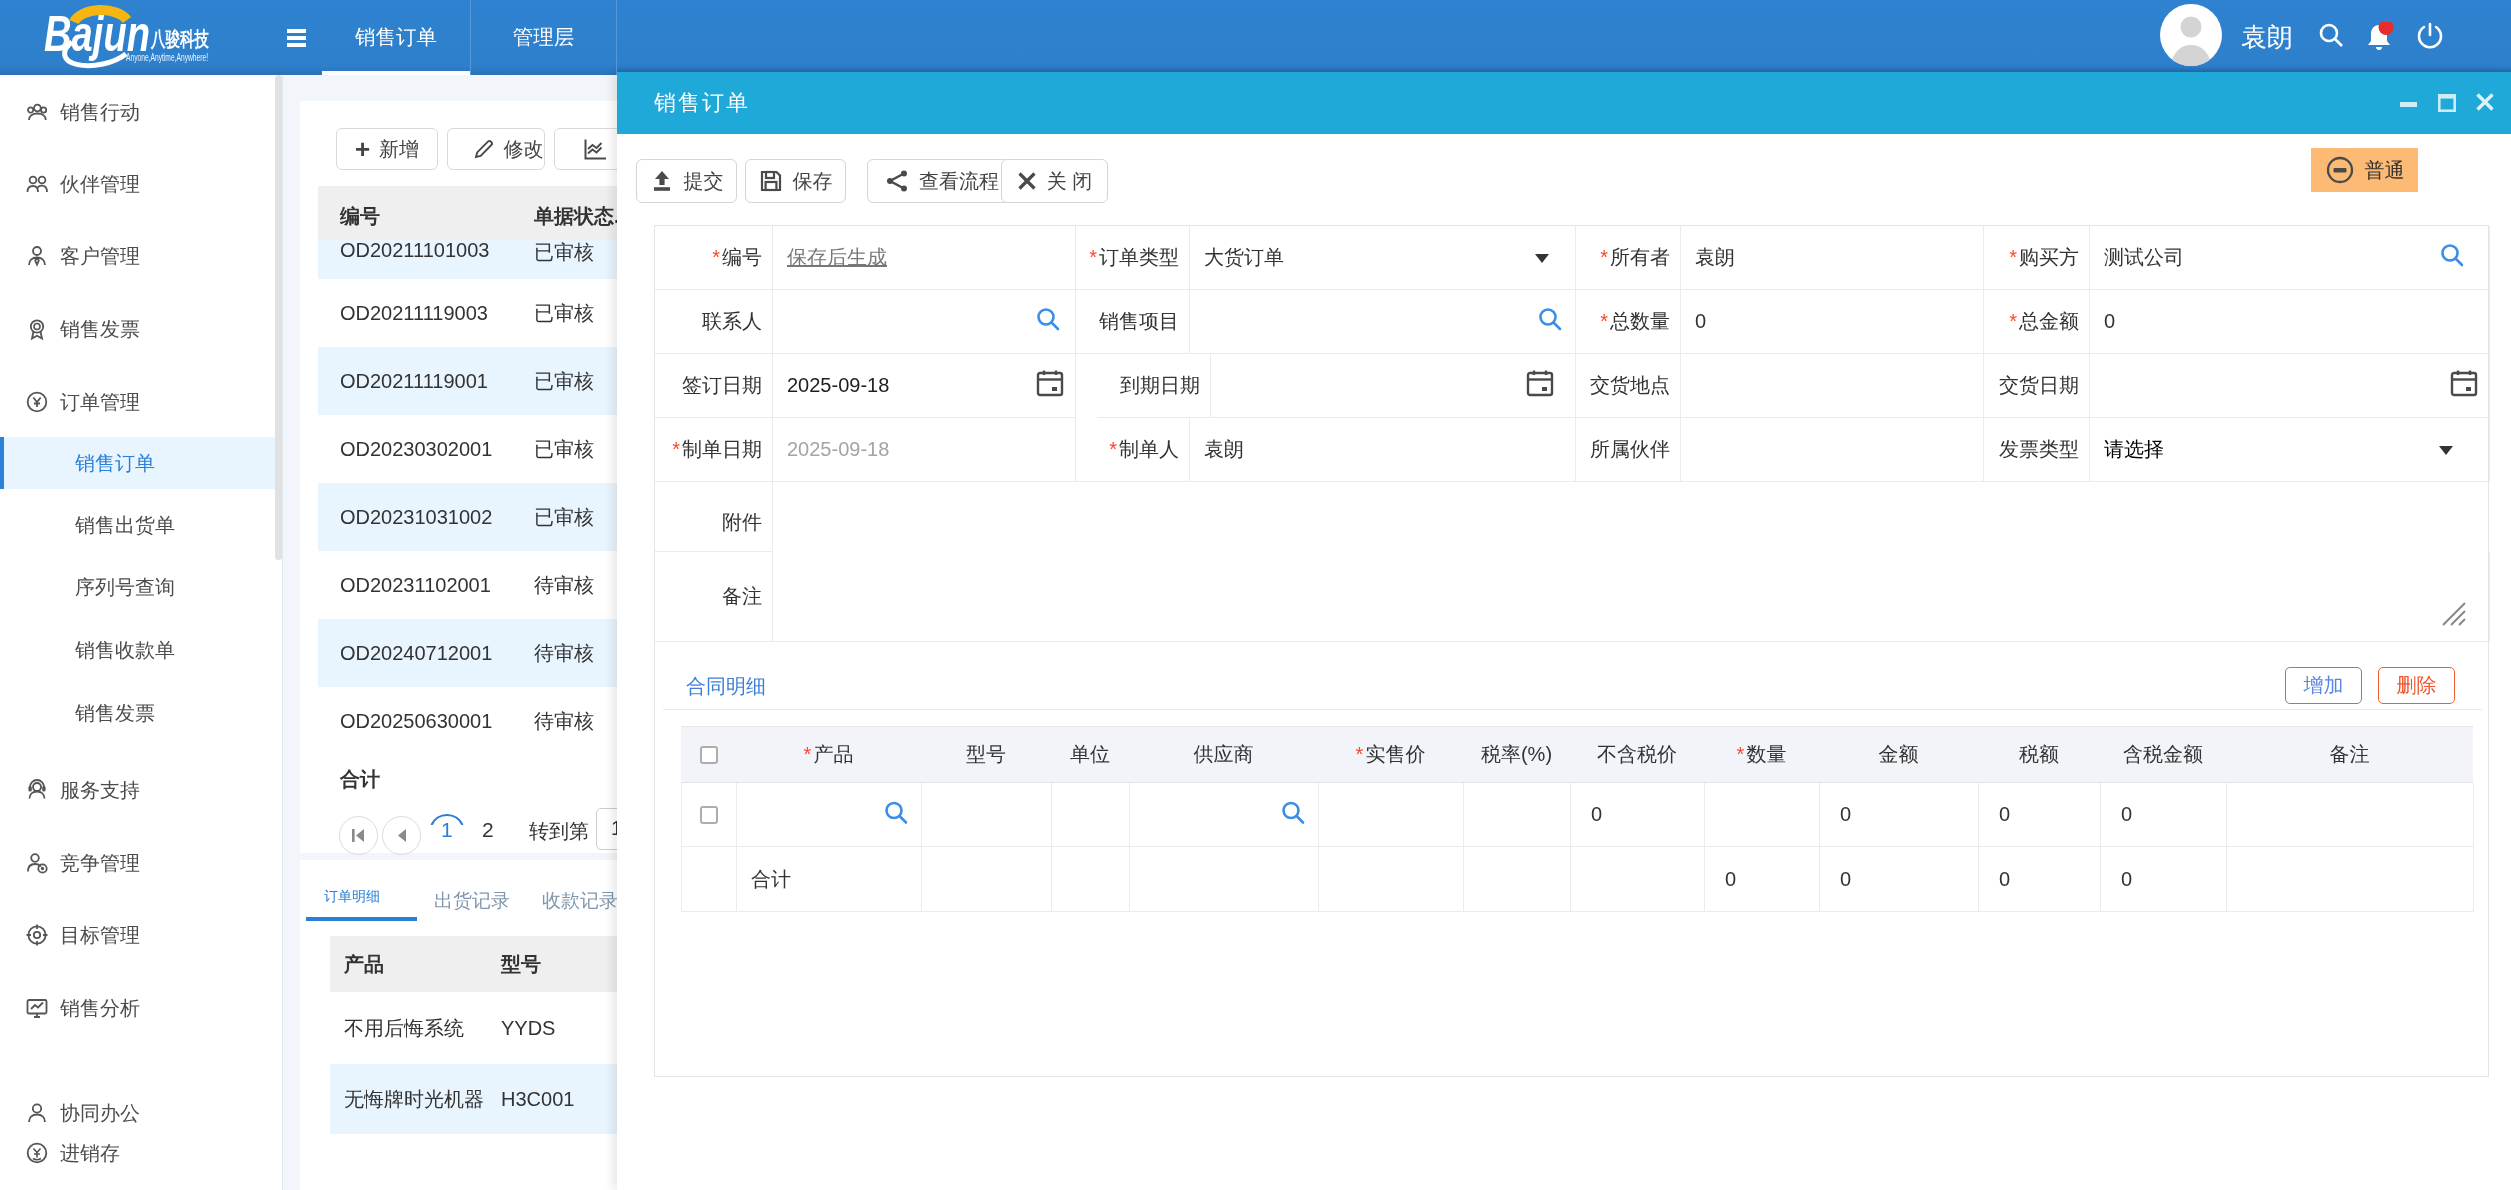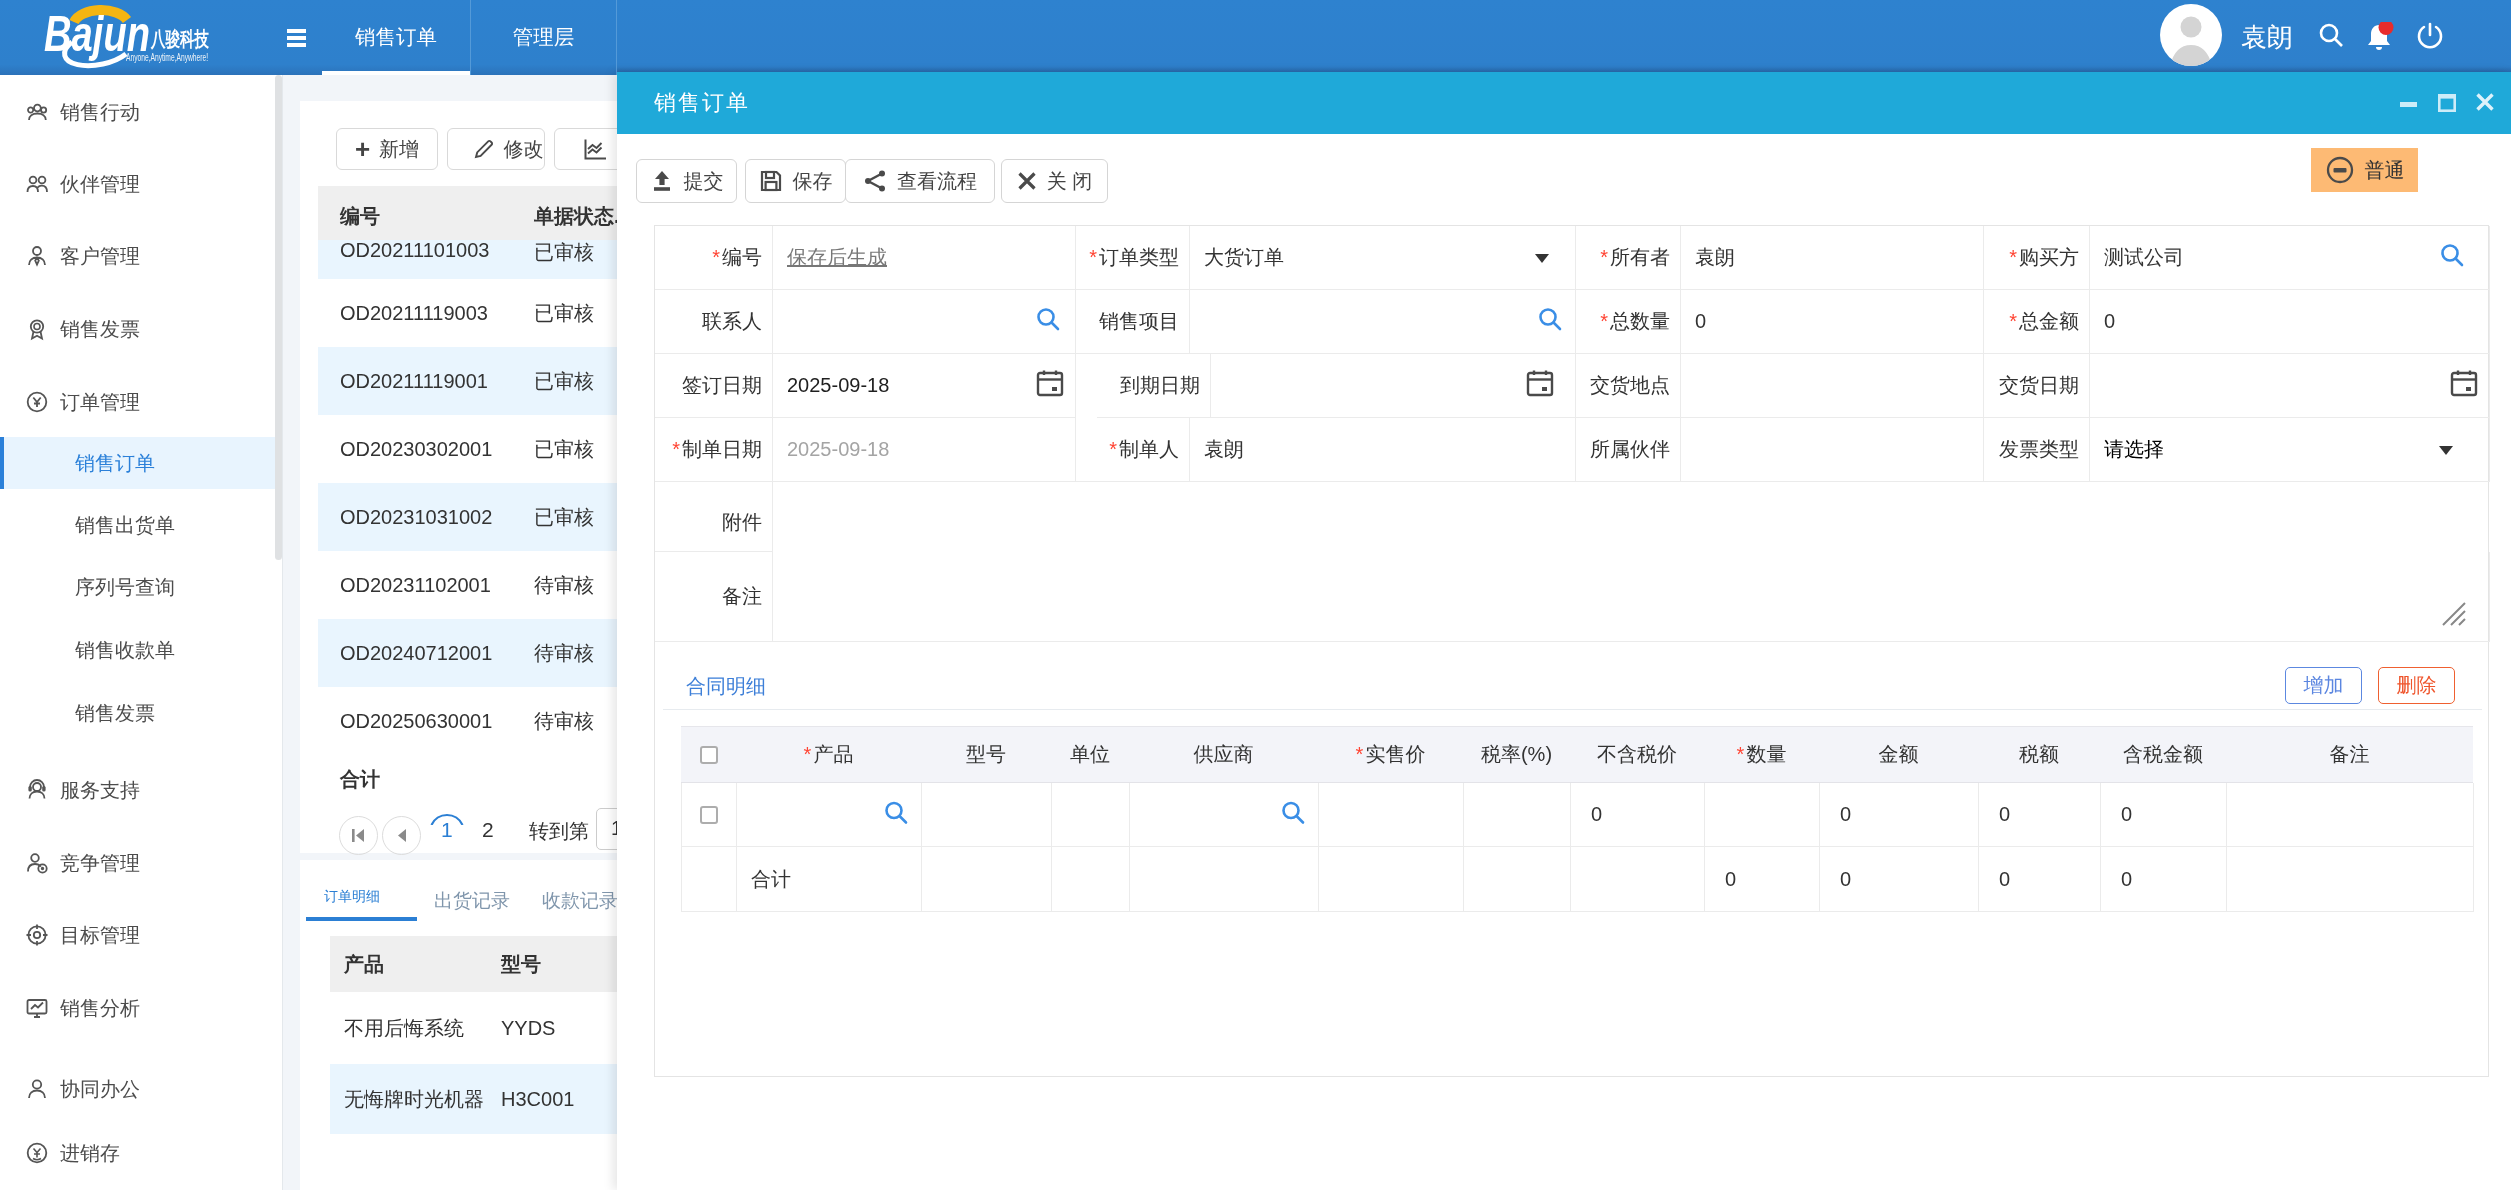--- a/index.html
+++ b/index.html
@@ -161,21 +161,21 @@
         <span class="tx">目标管理</span>
       </div>
 <div class="sitem" style="top:911px">
         <svg class="ic" viewBox="0 0 24 24">
           <rect x="2.5" y="4" width="19" height="13.5" rx="1.5" fill="none" stroke="#555" stroke-width="1.8"></rect>
           <path d="M6 13 l4-4 l3 2.5 l5-5" fill="none" stroke="#555" stroke-width="1.8"></path>
           <path d="M9 21 L15 21 M12 17.5 L12 21" stroke="#555" stroke-width="1.8"></path>
         </svg>
         <span class="tx">销售分析</span>
       </div>
-<div class="sitem" style="top:992px">
+<div class="sitem" style="top:1016px">
         <svg class="ic" viewBox="0 0 24 24">
           <circle cx="12" cy="7.5" r="4.2" fill="none" stroke="#555" stroke-width="1.8"></circle>
           <path d="M4 21 c0-5 3.5-7.5 8-7.5 c4.5 0 8 2.5 8 7.5" fill="none" stroke="#555" stroke-width="1.8"></path>
         </svg>
         <span class="tx">协同办公</span>
       </div>
 <div class="sitem" style="top:1056px">
         <svg class="ic" viewBox="0 0 24 24">
           <circle cx="12" cy="12" r="9.3" fill="none" stroke="#555" stroke-width="1.8"></circle>
           <path d="M8.5 7.5 L12 11.5 L15.5 7.5 M12 11.5 L12 16.5 M9 13 L15 13 M8 17.5 c2.5 1.5 5.5 1.5 8 0" fill="none" stroke="#555" stroke-width="1.6"></path>
@@ -289,21 +289,21 @@
   <div id="toolbar">
       <div class="tbtn" style="left:19px;width:101px;"><svg width="24" height="24" viewBox="0 0 24 24">
           <path d="M12 2 L19 10 L14.6 10 L14.6 16 L9.4 16 L9.4 10 L5 10 Z" fill="#4a4a4a"></path>
           <rect x="4" y="18.2" width="16" height="3.6" fill="#4a4a4a"></rect>
         </svg>提交</div>
 <div class="tbtn" style="left:128px;width:101px;"><svg width="24" height="24" viewBox="0 0 24 24">
           <path d="M3 3 L17.5 3 L21 6.5 L21 21 L3 21 Z" fill="none" stroke="#4a4a4a" stroke-width="2.2"></path>
           <rect x="7" y="3" width="8" height="6" fill="none" stroke="#4a4a4a" stroke-width="2.2"></rect>
           <rect x="6.6" y="13" width="10.8" height="8" fill="none" stroke="#4a4a4a" stroke-width="2.2"></rect>
         </svg>保存</div>
-<div class="tbtn" style="left:228px;width:150px;"><svg width="24" height="24" viewBox="0 0 24 24">
+<div class="tbtn" style="left:250px;width:150px;"><svg width="24" height="24" viewBox="0 0 24 24">
           <circle cx="19" cy="4.5" r="3" fill="#4a4a4a"></circle>
           <circle cx="5" cy="12" r="3" fill="#4a4a4a"></circle>
           <circle cx="19" cy="19.5" r="3" fill="#4a4a4a"></circle>
           <path d="M19 4.5 L5 12 L19 19.5" fill="none" stroke="#4a4a4a" stroke-width="2.4"></path>
         </svg>查看流程</div>
 <div class="tbtn" style="left:384px;width:107px;"><svg width="20" height="20" viewBox="0 0 20 20">
           <path d="M2.5 2.5 L17.5 17.5 M17.5 2.5 L2.5 17.5" stroke="#4a4a4a" stroke-width="3.2"></path>
         </svg>关 闭</div>
     </div>
   <div class="ptong">

